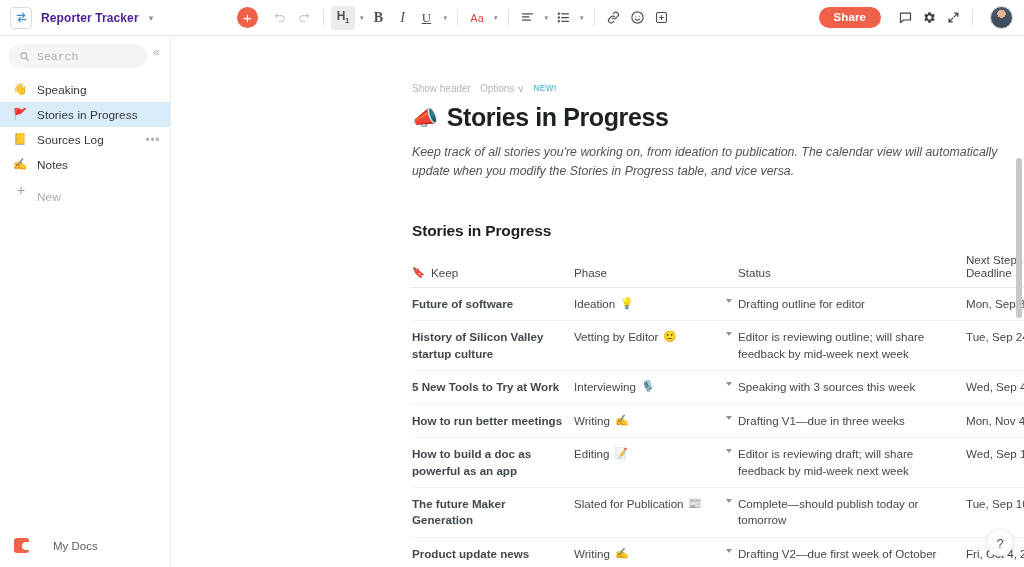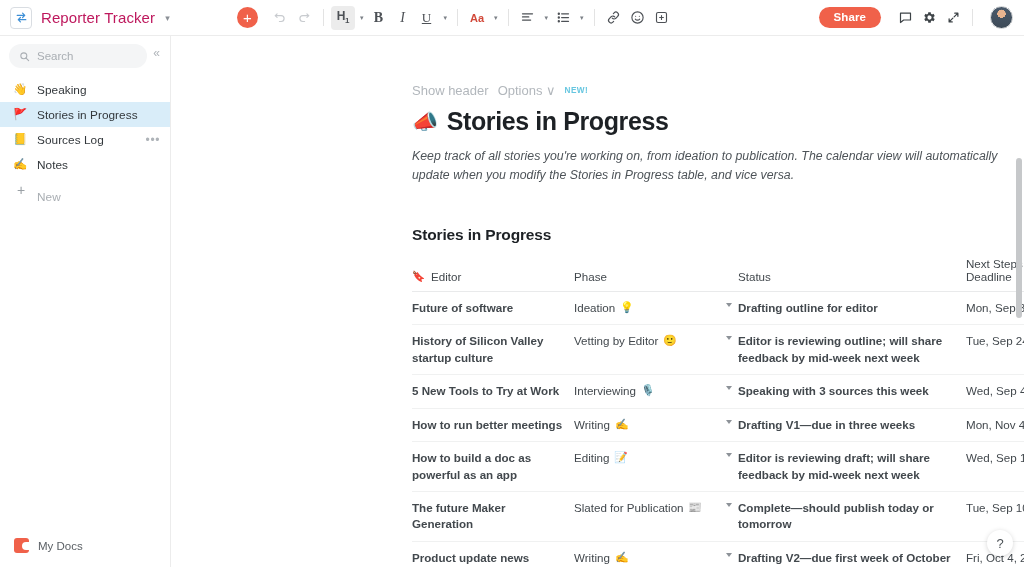--- a/index.html
+++ b/index.html
@@ -20,21 +20,21 @@
     background: #ffffff;
     border-bottom: 1px solid #ececec;
     position: relative; z-index: 30;
   }
   .tb-left { width: 171px; display: flex; align-items: center; padding-left: 10px; gap: 9px; }
   .doc-logo {
     width: 22px; height: 22px; border-radius: 4px;
     border: 1px solid #d9dde2; background: #fff;
     display: flex; align-items: center; justify-content: center;
   }
-  .doc-title { font-size: 15px; font-weight: 400; color: #be185d; letter-spacing: .1px; white-space: nowrap; }
+  .doc-title { font-size: 12px; font-weight: 700; color: #4c1d95; letter-spacing: .1px; white-space: nowrap; }
   .caret-sm { color: #8b9096; font-size: 9px; margin-left: 1px; }
 
   .tb-center { flex: 1; display: flex; align-items: center; gap: 0px; padding-left: 66px; }
   .tbtn {
     height: 24px; min-width: 24px; padding: 0 3px;
     display: flex; align-items: center; justify-content: center;
     border-radius: 4px; color: #4d5156; cursor: pointer;
   }
   .tbtn.disabled { color: #c8cbcf; }
   .tbtn.active { background: #ececec; }
@@ -45,21 +45,21 @@
     font-size: 15px; line-height: 1; cursor: pointer; margin-right: 10px;
     font-weight: 300;
   }
   .divider-v { width: 1px; height: 17px; background: #e3e3e3; margin: 0 7px; }
   .h1-label { font-size: 12px; font-weight: 700; letter-spacing: -.2px; }
   .h1-label sub { font-size: 8px; font-weight: 700; }
   .dd-caret { font-size: 7px; color: #7c8187; margin-left: 2px; padding: 0 3px; cursor: pointer; }
   .bold-i { font-family: "Liberation Serif", serif; font-size: 14px; font-weight: 700; }
   .ital-i { font-family: "Liberation Serif", serif; font-size: 14px; font-style: italic; }
   .und-i { font-family: "Liberation Serif", serif; font-size: 13px; text-decoration: underline; }
-  .aa-i { color: #d2493a; font-size: 11px; font-weight: 700; }
+  .aa-i { color: #d2493a; font-size: 11px; font-weight: 400; }
 
   .tb-right { display: flex; align-items: center; padding-right: 11px; gap: 0; }
   .share-btn {
     background: #f0614a; color: #fff; font-size: 11.5px; font-weight: 700;
     border-radius: 12px; padding: 4px 15px 5px; cursor: pointer; margin-right: 12px;
     letter-spacing: .1px;
   }
   .avatar {
     width: 23px; height: 23px; border-radius: 50%; margin-left: 10px;
     background: radial-gradient(circle at 50% 32%, #e8b48f 0 23%, transparent 24%),
@@ -70,58 +70,58 @@
 
   
   .body-row { flex: 1; display: flex; min-height: 0; position: relative; }
 
   
   .sidebar {
     width: 171px; flex: 0 0 171px; background: #ffffff;
     border-right: 1px solid #ececec; position: relative;
     display: flex; flex-direction: column;
   }
-  .search-row { display: flex; padding: 8px 8px 6px 9px; gap: 6px; }
+  .search-row { display: flex; padding: 8px 8px 6px 9px; gap: 6px; font-family: Liberation Mono, monospace; }
   .search-box {
     flex: 1; height: 24px; border-radius: 12px; background: #f4f5f6;
     display: flex; align-items: center; gap: 7px; padding: 0 10px; cursor: text;
   }
   .search-ph { font-size: 11.5px; color: #a9aeb3; }
   .collapse-ic { color: #b0b5ba; font-size: 12px; cursor: pointer; padding: 2px 2px 2px 0; }
 
   .nav { padding-top: 3px; }
   .nav-item {
     height: 25px; display: flex; align-items: center; gap: 9px;
     padding: 0 10px 0 14px; cursor: pointer; position: relative;
   }
   .nav-item.selected { background: #d9edf9; }
   .nav-ic { width: 14px; font-size: 11.5px; line-height: 1; display: flex; justify-content: center; }
   .nav-label { font-size: 11.8px; color: #32373b; white-space: nowrap; flex: 1; letter-spacing: .05px; }
   .nav-label.muted { color: #a9aeb3; margin-top: 15px; }
   .dots { color: #aeb3b8; font-size: 12px; letter-spacing: .6px; line-height: 6px; }
   .plus-ic { color: #9aa0a5; font-size: 14px; width: 14px; display: flex; justify-content: center; font-weight: 300; }
 
-  .sidebar-foot { margin-top: auto; padding: 0 0 14px 14px; display: flex; align-items: center; gap: 9px; cursor: pointer; }
+  .sidebar-foot { margin-top: auto; padding: 0 0 14px 14px; display: flex; align-items: center; gap: 24px; cursor: pointer; }
   .mydocs-ic {
     width: 15px; height: 15px; border-radius: 3px; background: #f0614a; position: relative;
   }
   .mydocs-ic::after {
     content: ""; position: absolute; right: 0px; top: 3.5px;
     width: 7px; height: 8px; border-radius: 4px 0 0 4px; background: #ffffff;
   }
   .mydocs-label { font-size: 11.5px; color: #5c6166; }
 
   
   .main {
     flex: 1; position: relative; overflow: hidden; background: #fff;
   }
   .page { padding: 47px 0 0 241px; }
 
   .opts-row { display: flex; align-items: center; gap: 9px; margin-bottom: 9px; }
-  .opt-link { font-size: 13px; color: #b2b7bc; cursor: pointer; }
+  .opt-link { font-size: 10px; color: #b2b7bc; cursor: pointer; }
   .new-badge { font-size: 8.2px; font-weight: 700; color: #66c6e0; letter-spacing: .4px; cursor: pointer; }
 
   .page-title {
     font-size: 25px; font-weight: 700; color: #1d2125; letter-spacing: -.4px;
     display: flex; align-items: center; gap: 9px; margin-bottom: 11px;
   }
   .title-emoji { font-size: 21px; }
   .page-desc {
     font-size: 12.3px; font-style: italic; color: #4d5358; line-height: 1.58;
     max-width: 672px; letter-spacing: .02px;
@@ -141,21 +141,21 @@
   .th-deadline { width: 105px; }
   .th-inner { display: flex; align-items: center; gap: 6px; }
   .bookmark-ic { font-size: 10.5px; color: #5c6166; }
 
   table.stories td {
     font-size: 11.6px; color: #42484d; padding: 8px 6px 8px 0;
     border-bottom: 1px solid #f0f1f1; vertical-align: top; line-height: 1.42;
   }
   td.c-story { font-weight: 700; color: #2b3035; padding-right: 14px; }
   td.c-phase { position: relative; padding-right: 20px; color: #3f454a; }
-  td.c-status { color: #42484d; padding-right: 16px; font-weight: bold; }
+  td.c-status { color: #42484d; padding-right: 16px; }
   td.c-deadline { color: #42484d; white-space: nowrap; }
   .phase-wrap { display: flex; align-items: flex-start; }
   .phase-emoji { margin-left: 5px; font-size: 11px; }
   .sel-caret {
     position: absolute; right: 6px; top: 11px; width: 0; height: 0;
     border-left: 3.5px solid transparent; border-right: 3.5px solid transparent;
     border-top: 4.5px solid #8d9298; cursor: pointer;
   }
 
   
@@ -365,21 +365,21 @@
         <div class="page-desc">Keep track of all stories you're working on, from ideation to publication. The calendar view will automatically update when you modify the Stories in Progress table, and vice versa.</div>
 
         <div class="sec-title">Stories in Progress</div>
 
         <table class="stories">
           <thead>
             <tr>
               <th class="th-story">
                 <span class="th-inner">
                     <span class="bookmark-ic">🔖</span>
-                    <span>Editor</span>
+                    <span>Keep</span>
                   </span>
               </th>
               <th class="th-phase">Phase</th>
               <th class="th-status">Status</th>
               <th class="th-deadline">Next Steps Deadline</th>
             </tr>
           </thead>
           <tbody>
             <tr>
               <td class="c-story">Future of software</td>

